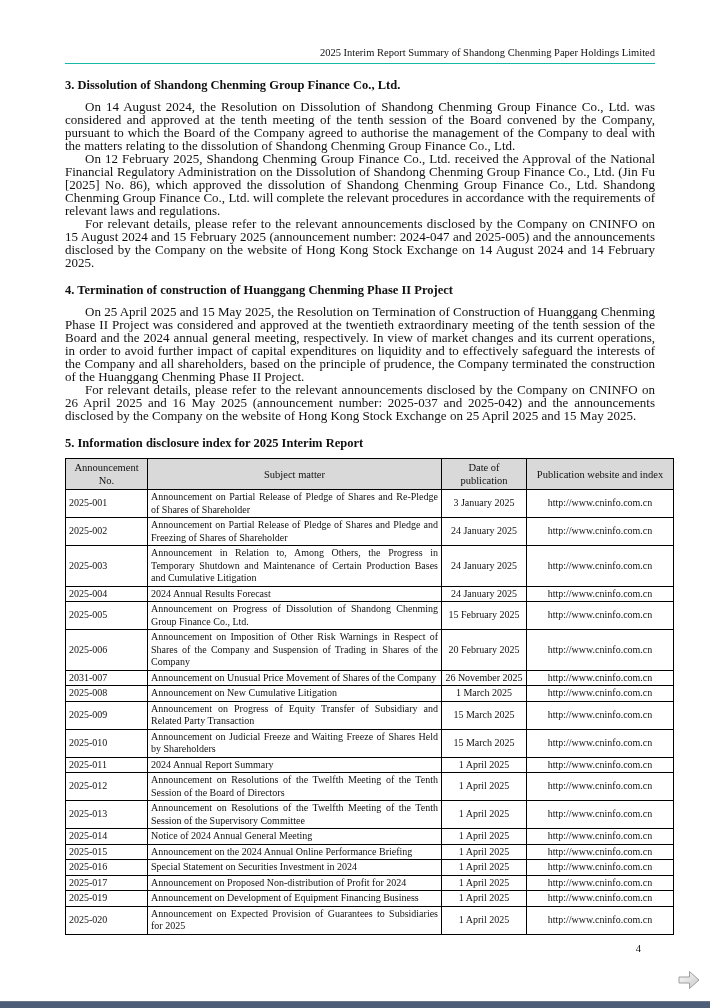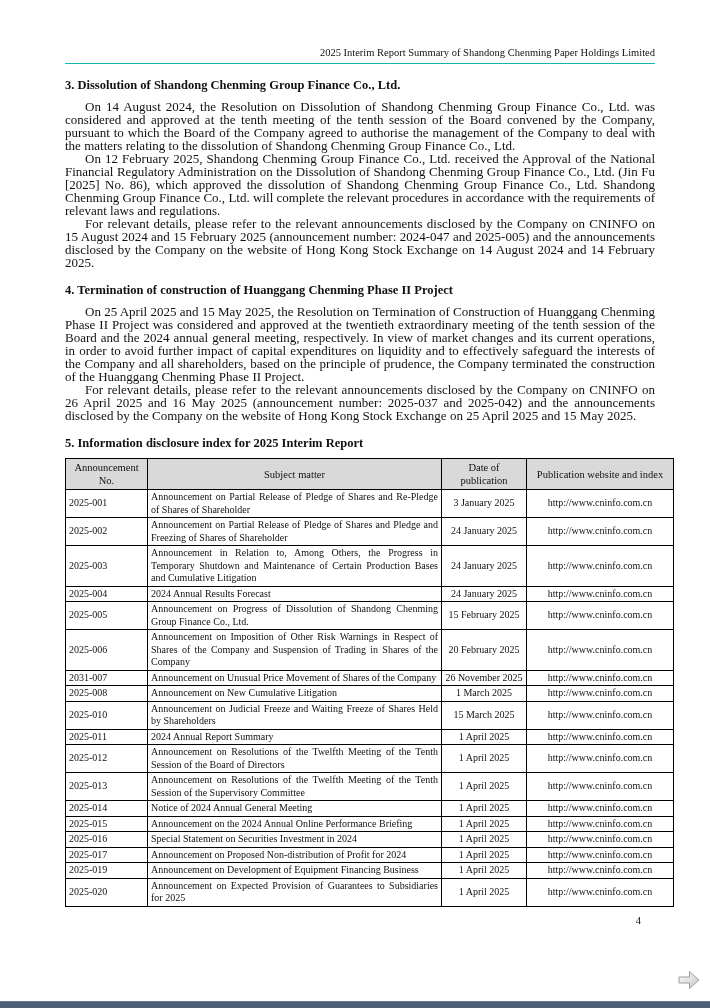--- a/index.html
+++ b/index.html
@@ -129,20 +129,26 @@
           <td class="cell-date">26 November 2025</td>
           <td class="cell-website">http://www.cninfo.com.cn</td>
         </tr>
         <tr>
           <td class="cell-no">2025-008</td>
           <td class="cell-subject">Announcement on New Cumulative Litigation</td>
           <td class="cell-date">1 March 2025</td>
           <td class="cell-website">http://www.cninfo.com.cn</td>
         </tr>
         <tr>
+          <td class="cell-no">2025-009</td>
+          <td class="cell-subject">Announcement on Progress of Equity Transfer of Subsidiary and Related Party Transaction</td>
+          <td class="cell-date">15 March 2025</td>
+          <td class="cell-website">http://www.cninfo.com.cn</td>
+        </tr>
+        <tr>
           <td class="cell-no">2025-010</td>
           <td class="cell-subject">Announcement on Judicial Freeze and Waiting Freeze of Shares Held by Shareholders</td>
           <td class="cell-date">15 March 2025</td>
           <td class="cell-website">http://www.cninfo.com.cn</td>
         </tr>
         <tr>
           <td class="cell-no">2025-011</td>
           <td class="cell-subject">2024 Annual Report Summary</td>
           <td class="cell-date">1 April 2025</td>
           <td class="cell-website">http://www.cninfo.com.cn</td>

